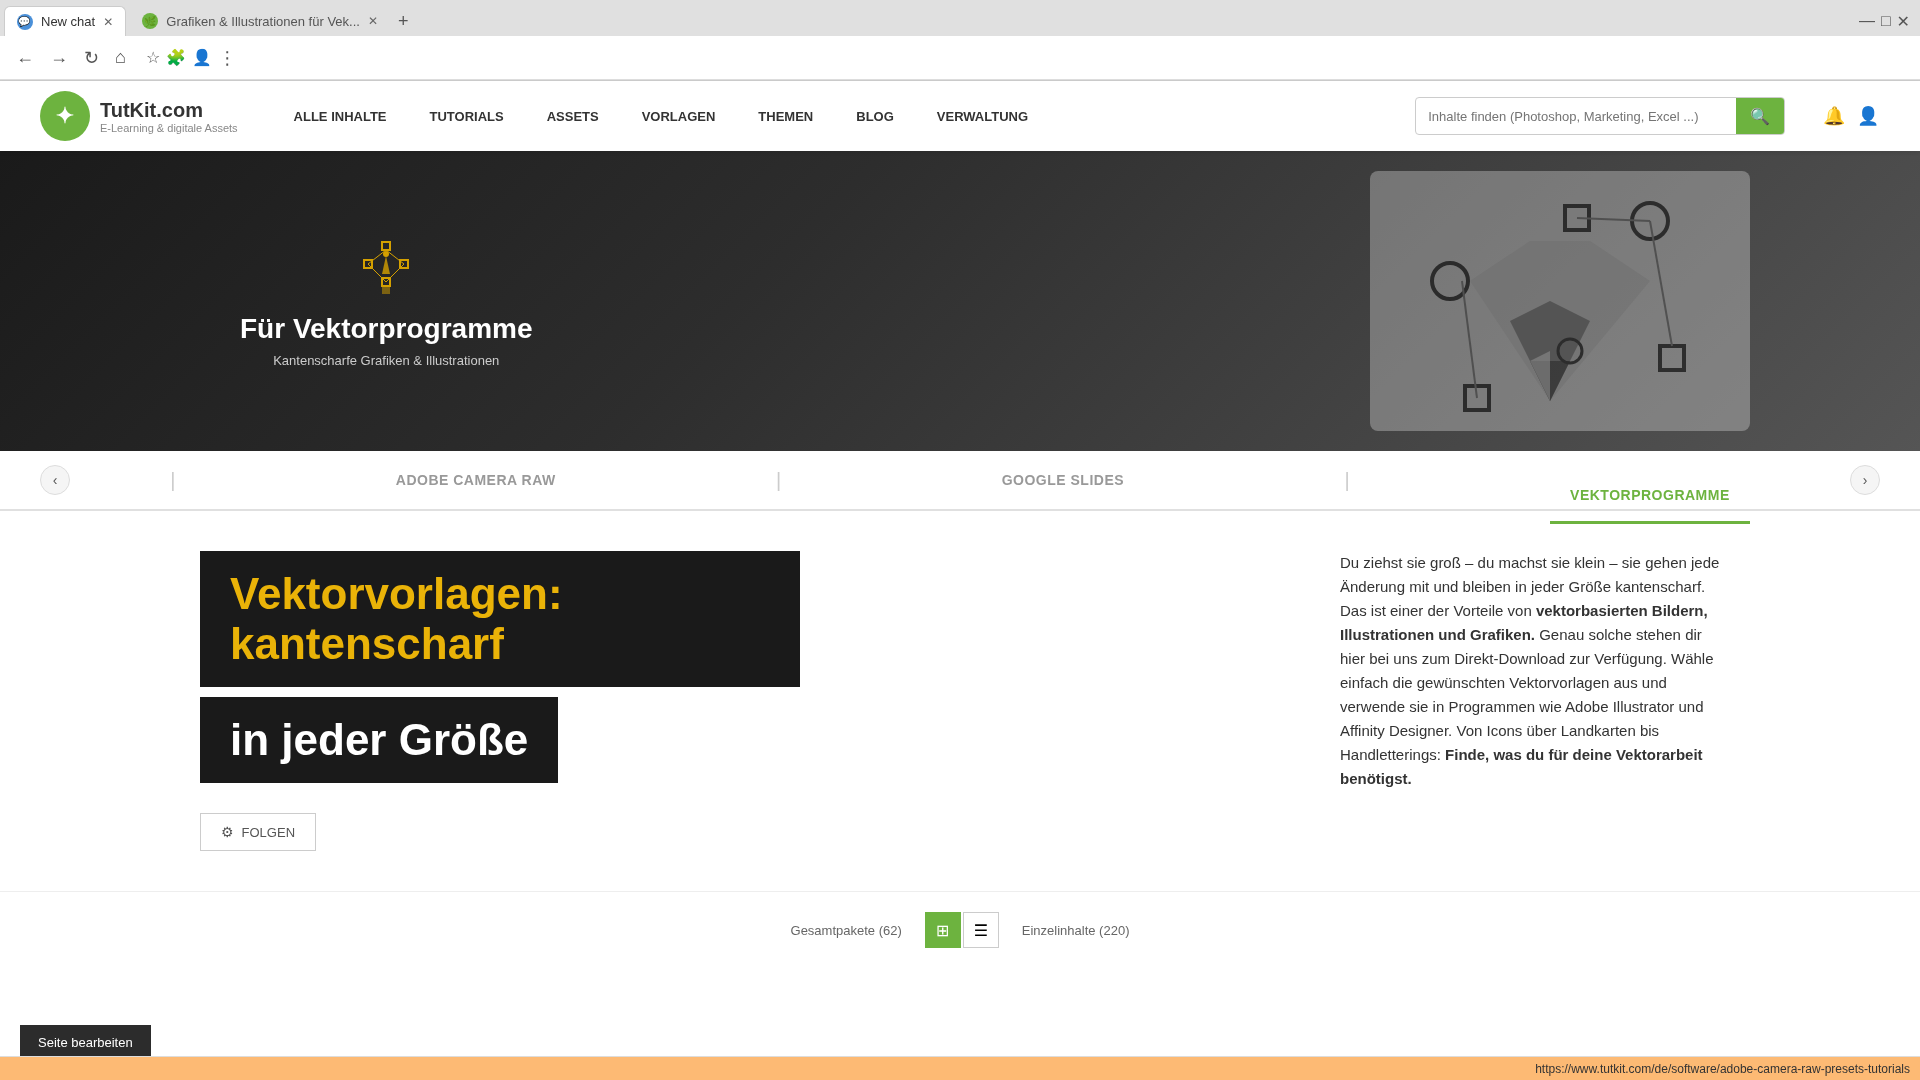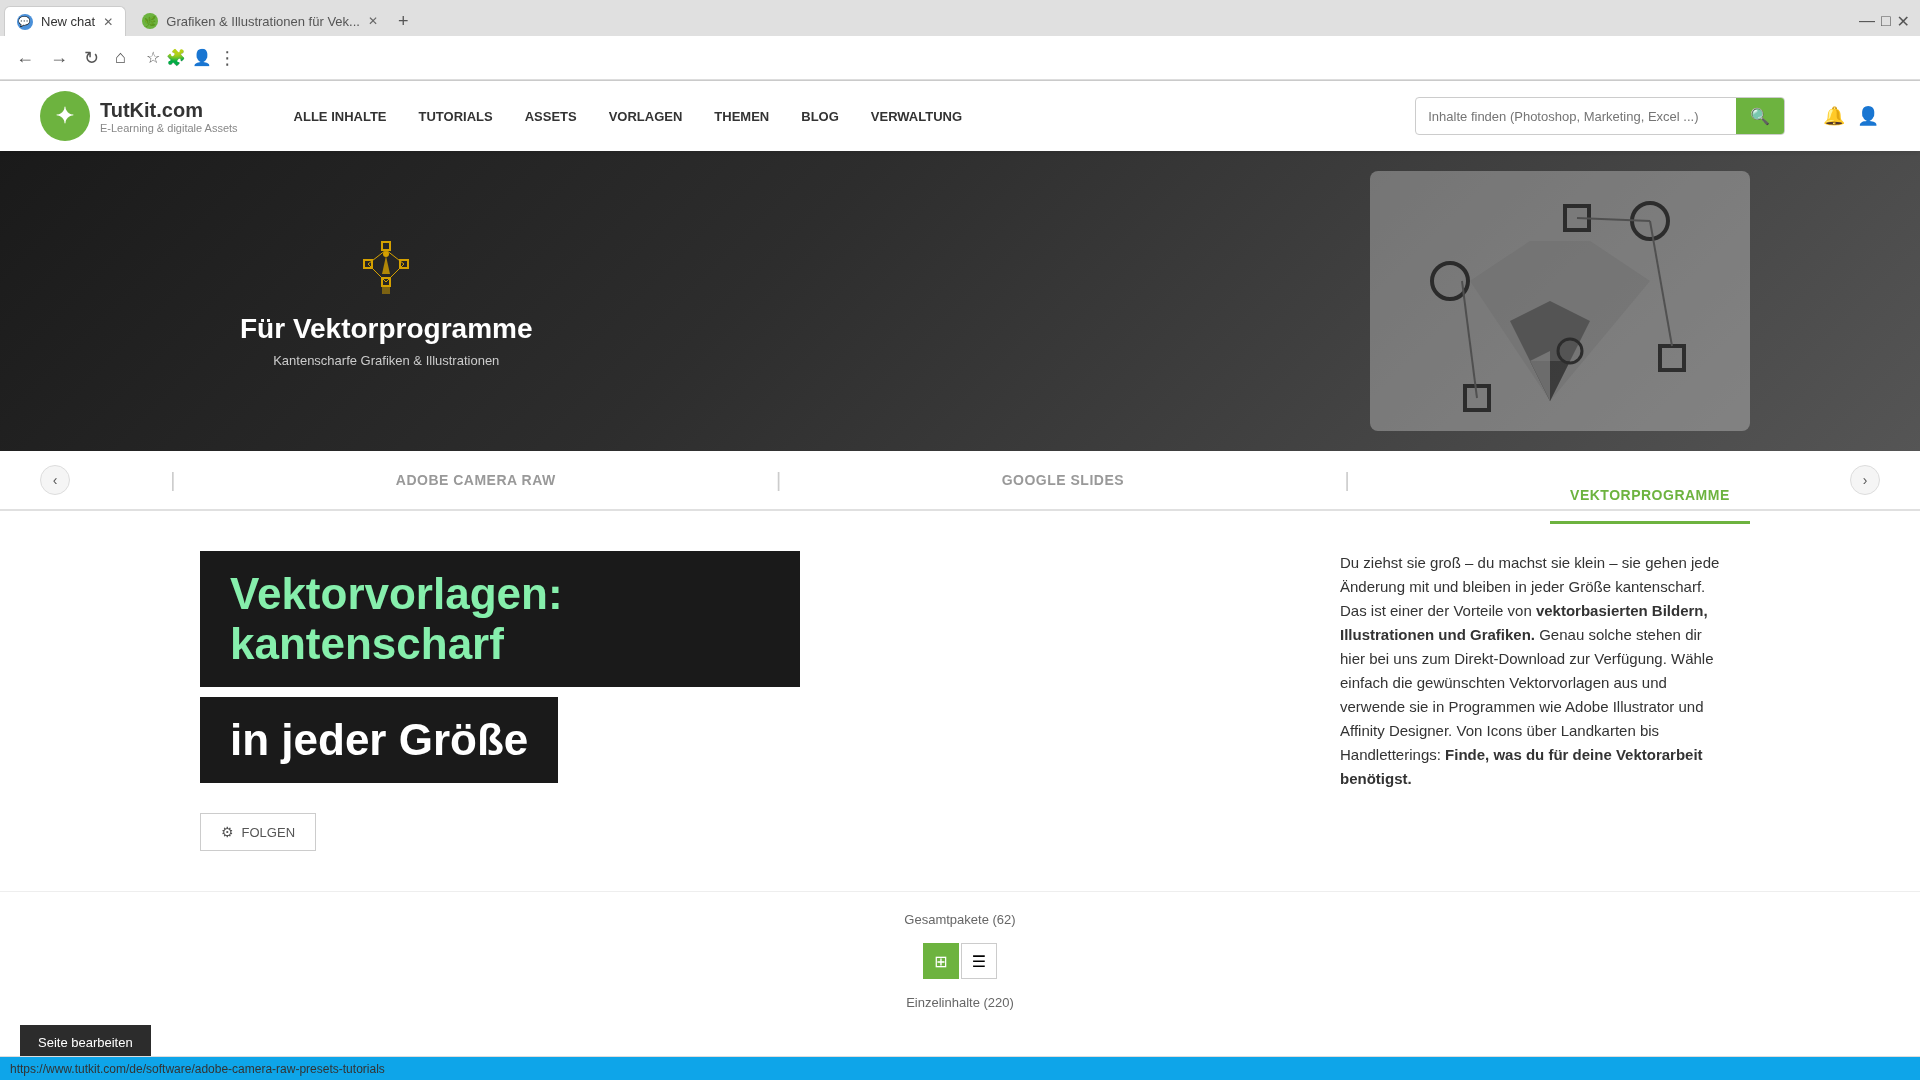--- a/index.html
+++ b/index.html
@@ -21,21 +21,21 @@
     .address-input { flex: 1; border: 1px solid #ccc; border-radius: 20px; padding: 5px 14px; font-size: 13px; color: #333; background: #f5f5f5; height: 30px; }
     .browser-actions { display: flex; align-items: center; gap: 6px; margin-left: 8px; }
 
     
     .site-nav { background: #fff; display: flex; align-items: center; padding: 0 40px; height: 70px; box-shadow: 0 2px 4px rgba(0,0,0,0.08); position: relative; z-index: 10; }
     .logo-area { display: flex; align-items: center; gap: 10px; margin-right: 40px; }
     .logo-circle { width: 50px; height: 50px; border-radius: 50%; background: #6db33f; display: flex; align-items: center; justify-content: center; }
     .logo-inner { color: #fff; font-size: 22px; font-weight: bold; }
     .logo-text h1 { font-size: 20px; font-weight: bold; color: #333; }
     .logo-text p { font-size: 11px; color: #888; }
-    .nav-links { display: flex; align-items: flex-end; gap: 0; }
+    .nav-links { display: flex; align-items: flex-end; gap: 11px; }
     .nav-link { padding: 8px 16px; font-size: 13px; font-weight: bold; color: #333; text-decoration: none; text-transform: uppercase; cursor: pointer; }
     .search-area { margin-left: auto; display: flex; align-items: center; gap: 28px; }
     .site-search { display: flex; align-items: center; border: 1px solid #ccc; border-radius: 4px; overflow: hidden; height: 38px; }
     .site-search input { border: none; padding: 0 12px; width: 320px; font-size: 13px; color: #666; outline: none; }
     .site-search-btn { background: #6db33f; border: none; padding: 0 14px; height: 100%; cursor: pointer; color: #fff; font-size: 16px; }
     .nav-icons { display: flex; align-items: center; gap: 12px; margin-left: 10px; }
     .nav-icon { font-size: 18px; color: #555; cursor: pointer; }
 
     
     .hero { background: linear-gradient(135deg, #1a1a1a 0%, #2d2d2d 40%, #555 100%); height: 300px; position: relative; overflow: hidden; display: flex; align-items: center; }
@@ -51,37 +51,37 @@
     .tab-nav-prev, .tab-nav-next { background: #f5f5f5; border: 1px solid #ddd; border-radius: 50%; width: 30px; height: 30px; display: flex; align-items: center; justify-content: center; cursor: pointer; font-size: 14px; color: #555; }
     .tab-nav-items { display: flex; align-items: center; flex: 1; justify-content: space-around; }
     .tab-nav-item { font-size: 14px; font-weight: bold; color: #999; text-transform: uppercase; cursor: pointer; padding: 18px 20px; letter-spacing: 0.5px; position: relative; }
     .tab-nav-item.active { color: #6db33f; border-bottom: 3px solid #6db33f; margin-top: 32px; }
     .tab-nav-separator { color: #ccc; font-size: 20px; }
 
     
     .main-content { padding: 40px 200px 40px 200px; display: flex; gap: 60px; align-items: flex-start; }
     .content-left { flex: 1; }
     .headline-box { background: #1a1a1a; padding: 18px 30px; margin-bottom: 10px; display: inline-block; width: 600px; }
-    .headline-box h2 { color: #86efac; font-size: 44px; font-weight: bold; }
+    .headline-box h2 { color: #eab308; font-size: 44px; font-weight: bold; }
     .headline-box2 { background: #1a1a1a; padding: 18px 30px; display: inline-block; }
     .headline-box2 h2 { color: #fff; font-size: 44px; font-weight: bold; }
     .follow-btn { display: flex; align-items: center; gap: 8px; border: 1px solid #ccc; padding: 10px 20px; margin-top: 30px; cursor: pointer; font-size: 13px; color: #555; background: #fff; width: fit-content; }
     .follow-icon { font-size: 14px; }
 
     .content-right { width: 380px; font-size: 15px; line-height: 1.6; color: #333; }
     .content-right p { margin-bottom: 0; }
 
     
-    .bottom-bar { display: flex; align-items: center; justify-content: center; gap: 16px; padding: 20px 200px; border-top: 1px solid #eee; flex-direction: column; }
+    .bottom-bar { display: flex; align-items: center; justify-content: center; gap: 23px; padding: 20px 200px; border-top: 1px solid #eee; }
     .view-toggle { display: flex; gap: 2px; }
     .view-btn { width: 36px; height: 36px; border: 1px solid #ccc; background: #fff; cursor: pointer; display: flex; align-items: center; justify-content: center; font-size: 16px; }
     .view-btn.active { background: #6db33f; color: #fff; border-color: #6db33f; }
 
     
-    .status-bar { position: fixed; bottom: 0; left: 0; right: 0; background: #0ea5e9; border-top: 1px solid #ddd; padding: 8px 10px; font-size: 12px; color: #333; height: 24px; display: flex; align-items: center; }
+    .status-bar { position: fixed; bottom: 0; left: 0; right: 0; background: #fdba74; border-top: 1px solid #ddd; padding: 8px 10px; font-size: 12px; color: #333; height: 24px; display: flex; align-items: center; justify-content: flex-end; }
     .edit-page-btn { position: fixed; bottom: 20px; left: 20px; background: #2c2c2c; color: #ffffff; border: none; padding: 10px 18px; font-size: 13px; cursor: pointer; }
   </style>
 </head>
 <body>
 
 <div class="browser-chrome">
   <div class="tab-bar">
     <div class="tab">
       <span class="tab-favicon" style="background:#4a90d9;font-size:10px;color:#fff;display:flex;align-items:center;justify-content:center;">💬</span>
       <span>New chat</span>

